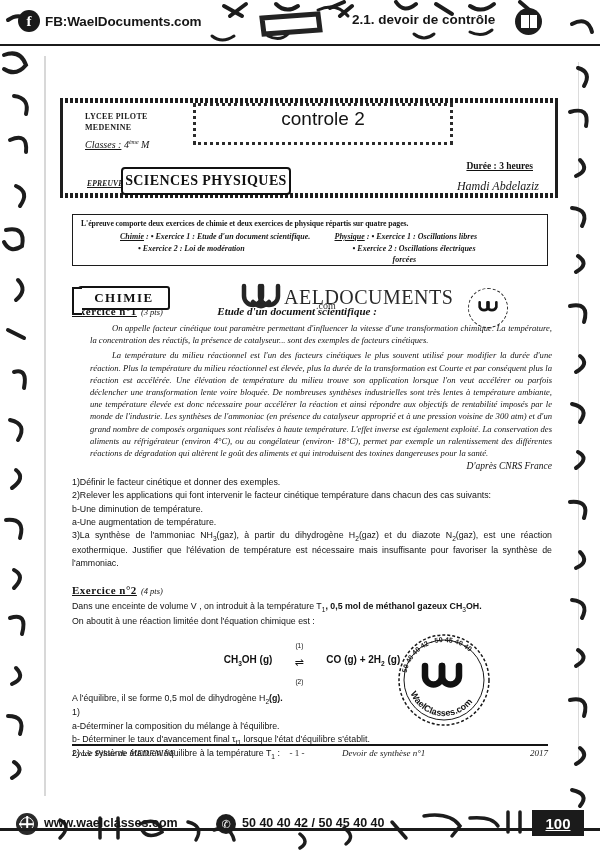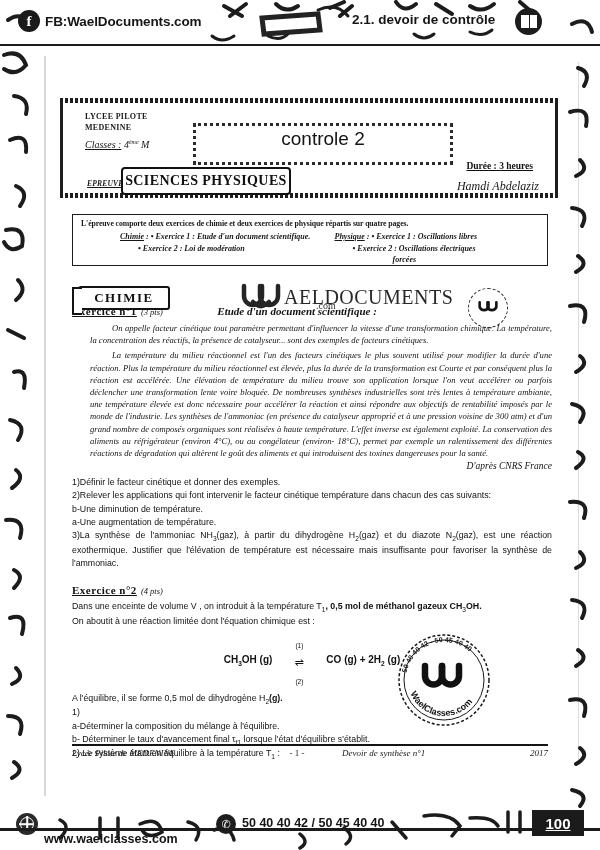--- a/index.html
+++ b/index.html
@@ -37,21 +37,21 @@
   .hdr-card{position:absolute;left:60px;top:98px;width:500px;height:100px;border:5px solid #2a2a2a;border-radius:12px;background:#fff;z-index:6;
     border-image: repeating-linear-gradient(90deg,#1e1e1e 0 3px,#ffffff 3px 5px) 5;}
   .hdr-inner{position:absolute;inset:0;}
   .lycee{position:absolute;left:20px;top:9px;font-family:"Liberation Serif",serif;font-weight:bold;font-size:8px;line-height:1.35;letter-spacing:.3px;color:#1a1a1a;}
   .classes{position:absolute;left:20px;top:36px;font-family:"Liberation Serif",serif;font-style:italic;font-size:10px;color:#151515;}
   .classes u{text-decoration:underline;}
   .classes sup{font-size:6px;}
   .epreuve{position:absolute;left:22px;top:76px;font-family:"Liberation Serif",serif;font-style:italic;font-weight:bold;font-size:7.5px;text-decoration:underline;color:#1a1a1a;letter-spacing:.2px;}
   .subject-box{position:absolute;left:56px;top:64px;width:170px;height:28px;border:2.5px solid #111;border-radius:4px;display:flex;align-items:center;justify-content:center;background:#fff;}
   .subject-box span{font-family:"Liberation Serif",serif;font-weight:bold;font-size:14px;letter-spacing:.4px;}
-  .title-box{position:absolute;left:128px;top:20px;width:260px;height:42px;border:3px dotted #2b2b2b;background:#fff;text-align:center;}
+  .title-box{position:absolute;left:128px;top:0;width:260px;height:42px;border:3px dotted #2b2b2b;background:#fff;text-align:center;}
   .ctrl-title{font-family:"Liberation Sans",sans-serif;font-size:19px;color:#141414;line-height:1;margin-top:3px;}
   .ctrl-date{font-family:"Liberation Serif",serif;font-weight:bold;font-style:italic;font-size:10px;margin-top:3px;letter-spacing:.4px;}
   .duree{position:absolute;right:22px;top:58px;font-family:"Liberation Serif",serif;font-weight:bold;font-size:9.5px;text-decoration:underline;}
   .signature{position:absolute;right:16px;top:76px;font-family:"Liberation Serif",serif;font-style:italic;font-size:12px;color:#181818;}
 
   
   .intro-box{position:absolute;left:72px;top:214px;width:476px;height:52px;border:1px solid #1c1c1c;background:#fff;z-index:6;padding:4px 8px;}
   .intro-line{font-family:"Liberation Serif",serif;font-weight:bold;font-size:7.8px;color:#181818;letter-spacing:-.1px;}
   .intro-cols{display:flex;margin-top:3px;margin-left:39px;}
   .intro-col{flex:1;}
@@ -105,21 +105,21 @@
   .foot .f3{width:140px;}
   .foot .f4{flex:1;text-align:right;}
 
   
   .botbar{position:absolute;left:0;top:812px;width:600px;height:38px;z-index:8;}
   .bot-rule{position:absolute;left:0;top:16px;width:600px;height:2.5px;background:#1b1b1b;}
   .globe{position:absolute;left:16px;top:1px;width:22px;height:22px;border-radius:50%;background:#2a2a2a;display:flex;align-items:center;justify-content:center;}
   .globe .g{width:14px;height:14px;border-radius:50%;border:1.6px solid #fff;position:relative;}
   .globe .g:before{content:"";position:absolute;left:50%;top:-1.6px;width:1.6px;height:14px;background:#fff;transform:translateX(-50%);}
   .globe .g:after{content:"";position:absolute;top:50%;left:-1.6px;height:1.6px;width:14px;background:#fff;transform:translateY(-50%);}
-  .bot-url{position:absolute;left:44px;top:4px;font-size:12.5px;font-weight:bold;color:#151515;margin-top:16px;}
+  .bot-url{position:absolute;left:44px;top:4px;font-size:12.5px;font-weight:bold;color:#151515;}
   .phone-icon{position:absolute;left:216px;top:2px;width:20px;height:20px;border-radius:50%;background:#1d1d1d;display:flex;align-items:center;justify-content:center;color:#fff;font-size:11px;}
   .bot-phone{position:absolute;left:242px;top:4px;font-size:12.5px;font-weight:bold;color:#151515;}
   .badge100{position:absolute;right:16px;top:-2px;width:52px;height:26px;background:#1b1b1b;display:flex;align-items:center;justify-content:center;}
   .badge100 span{color:#fff;font-weight:bold;font-size:15px;text-decoration:underline;}
 </style>
 </head>
 <body>
 
 <div class="scribble-layer">
   <svg width="600" height="850" viewBox="0 0 600 850">

